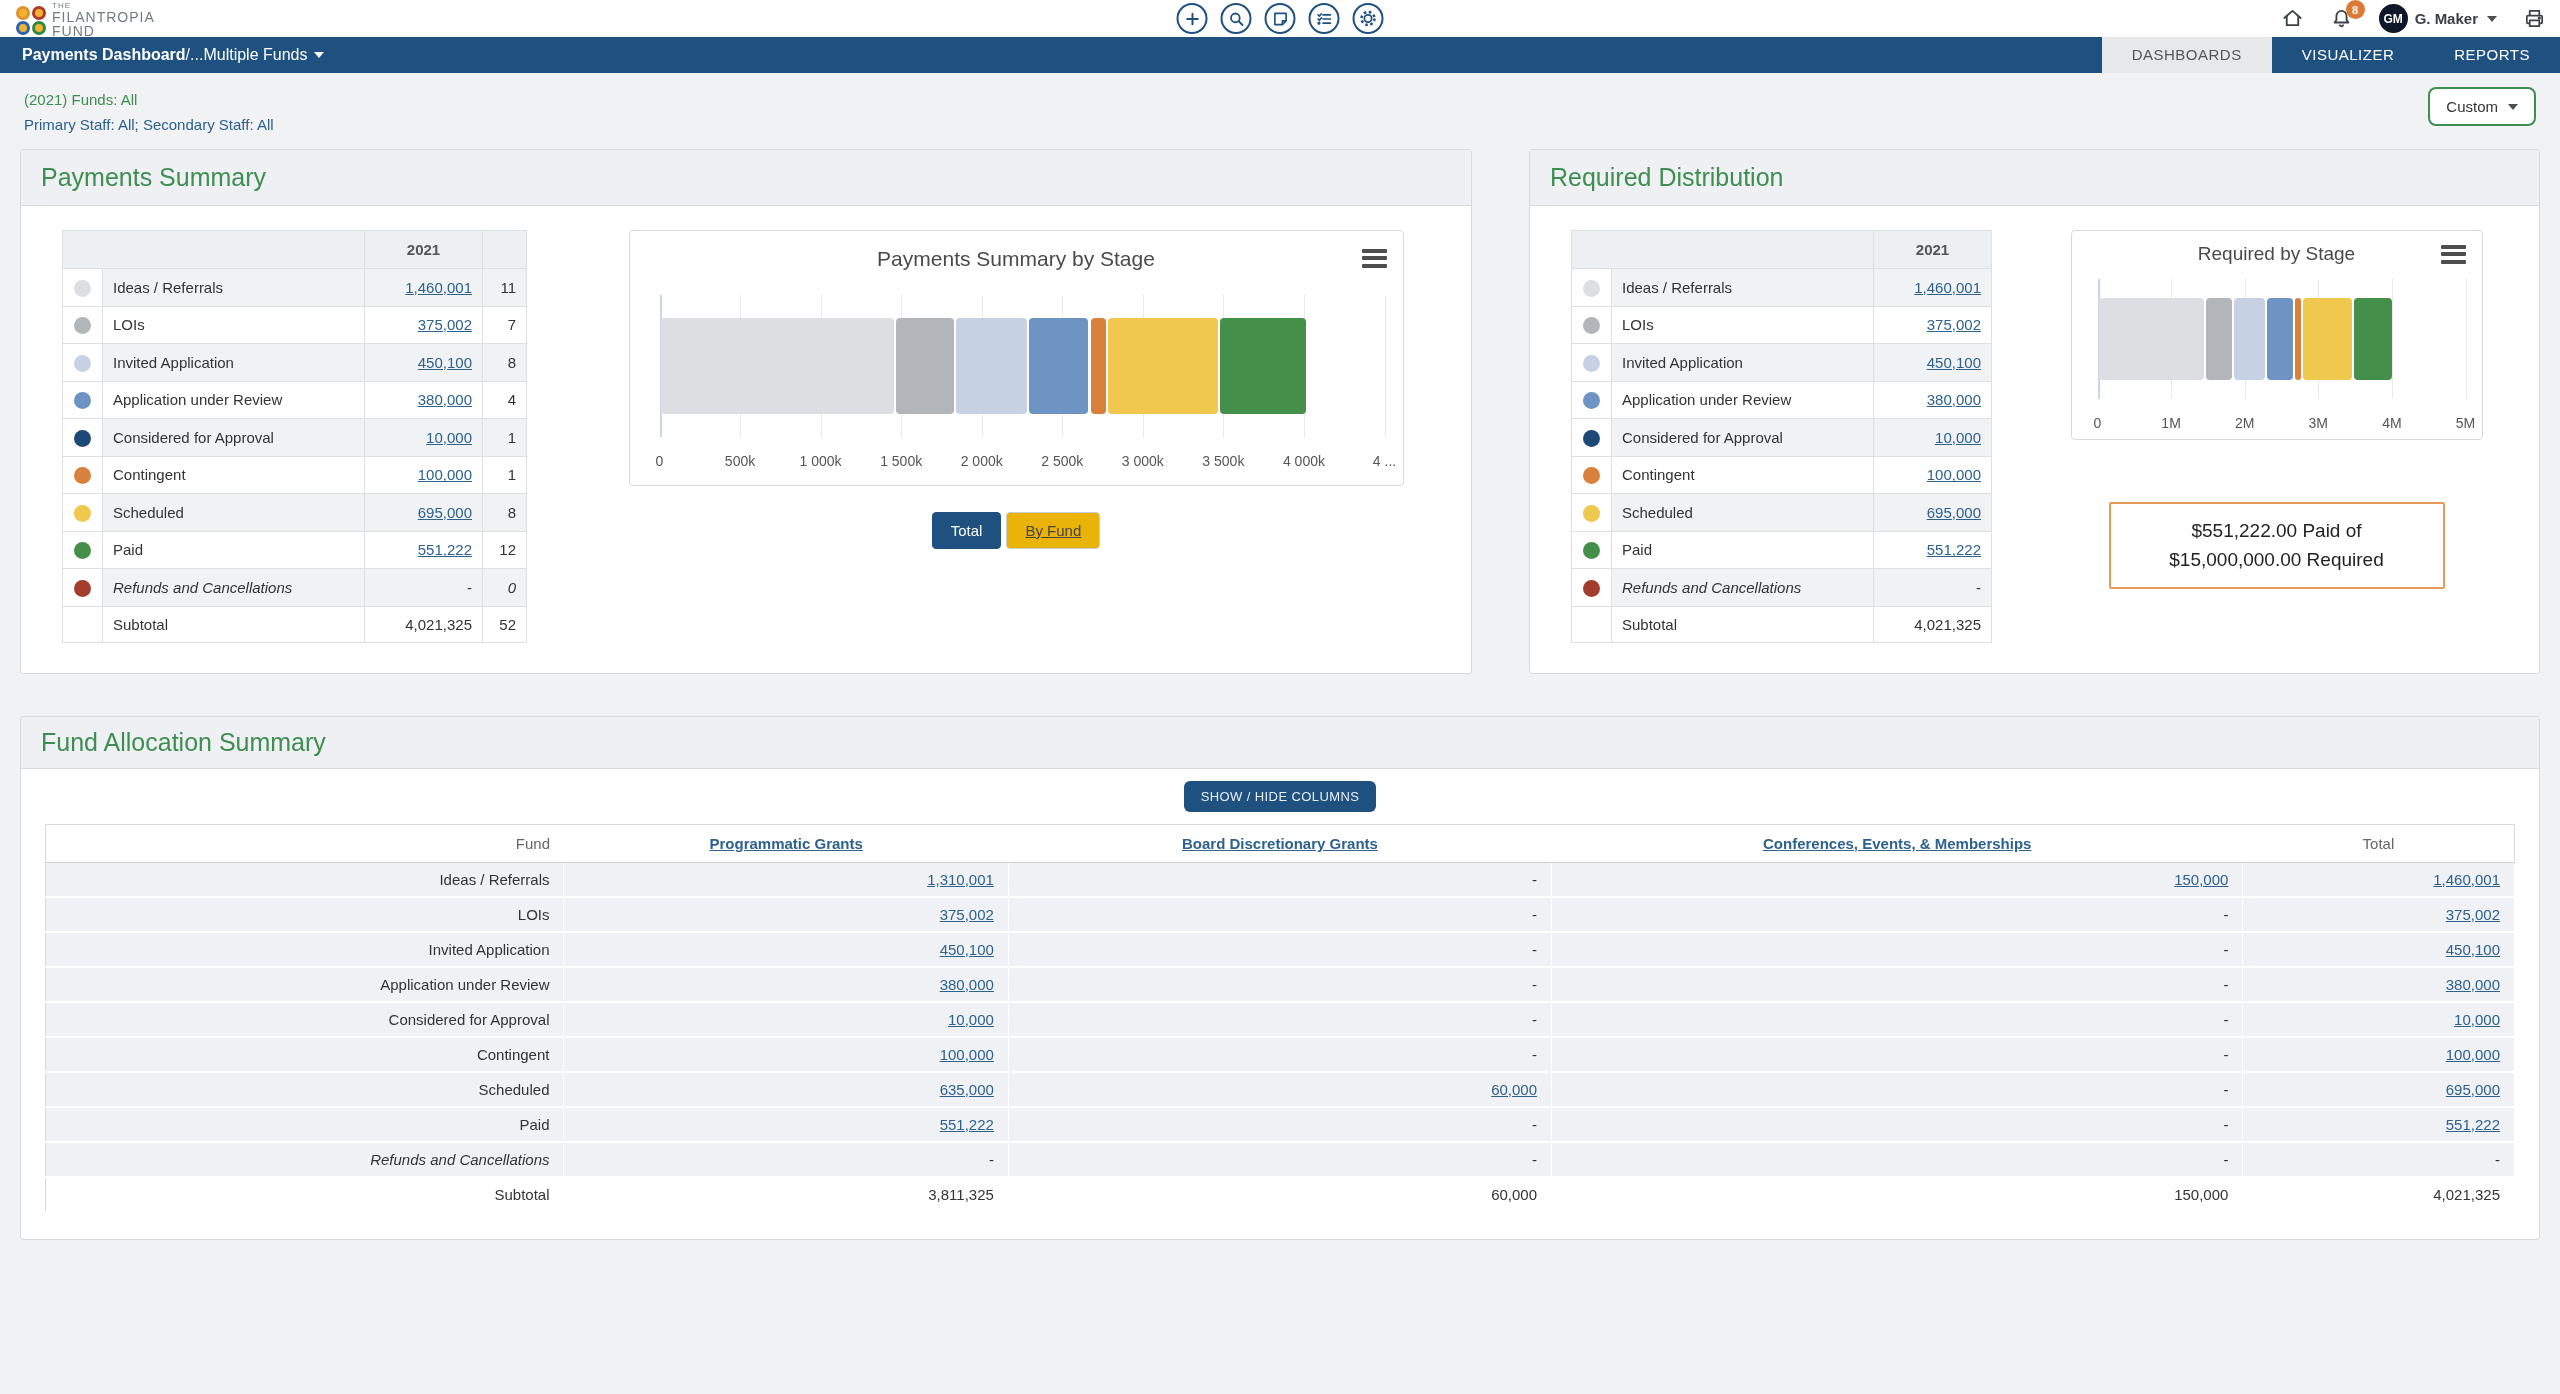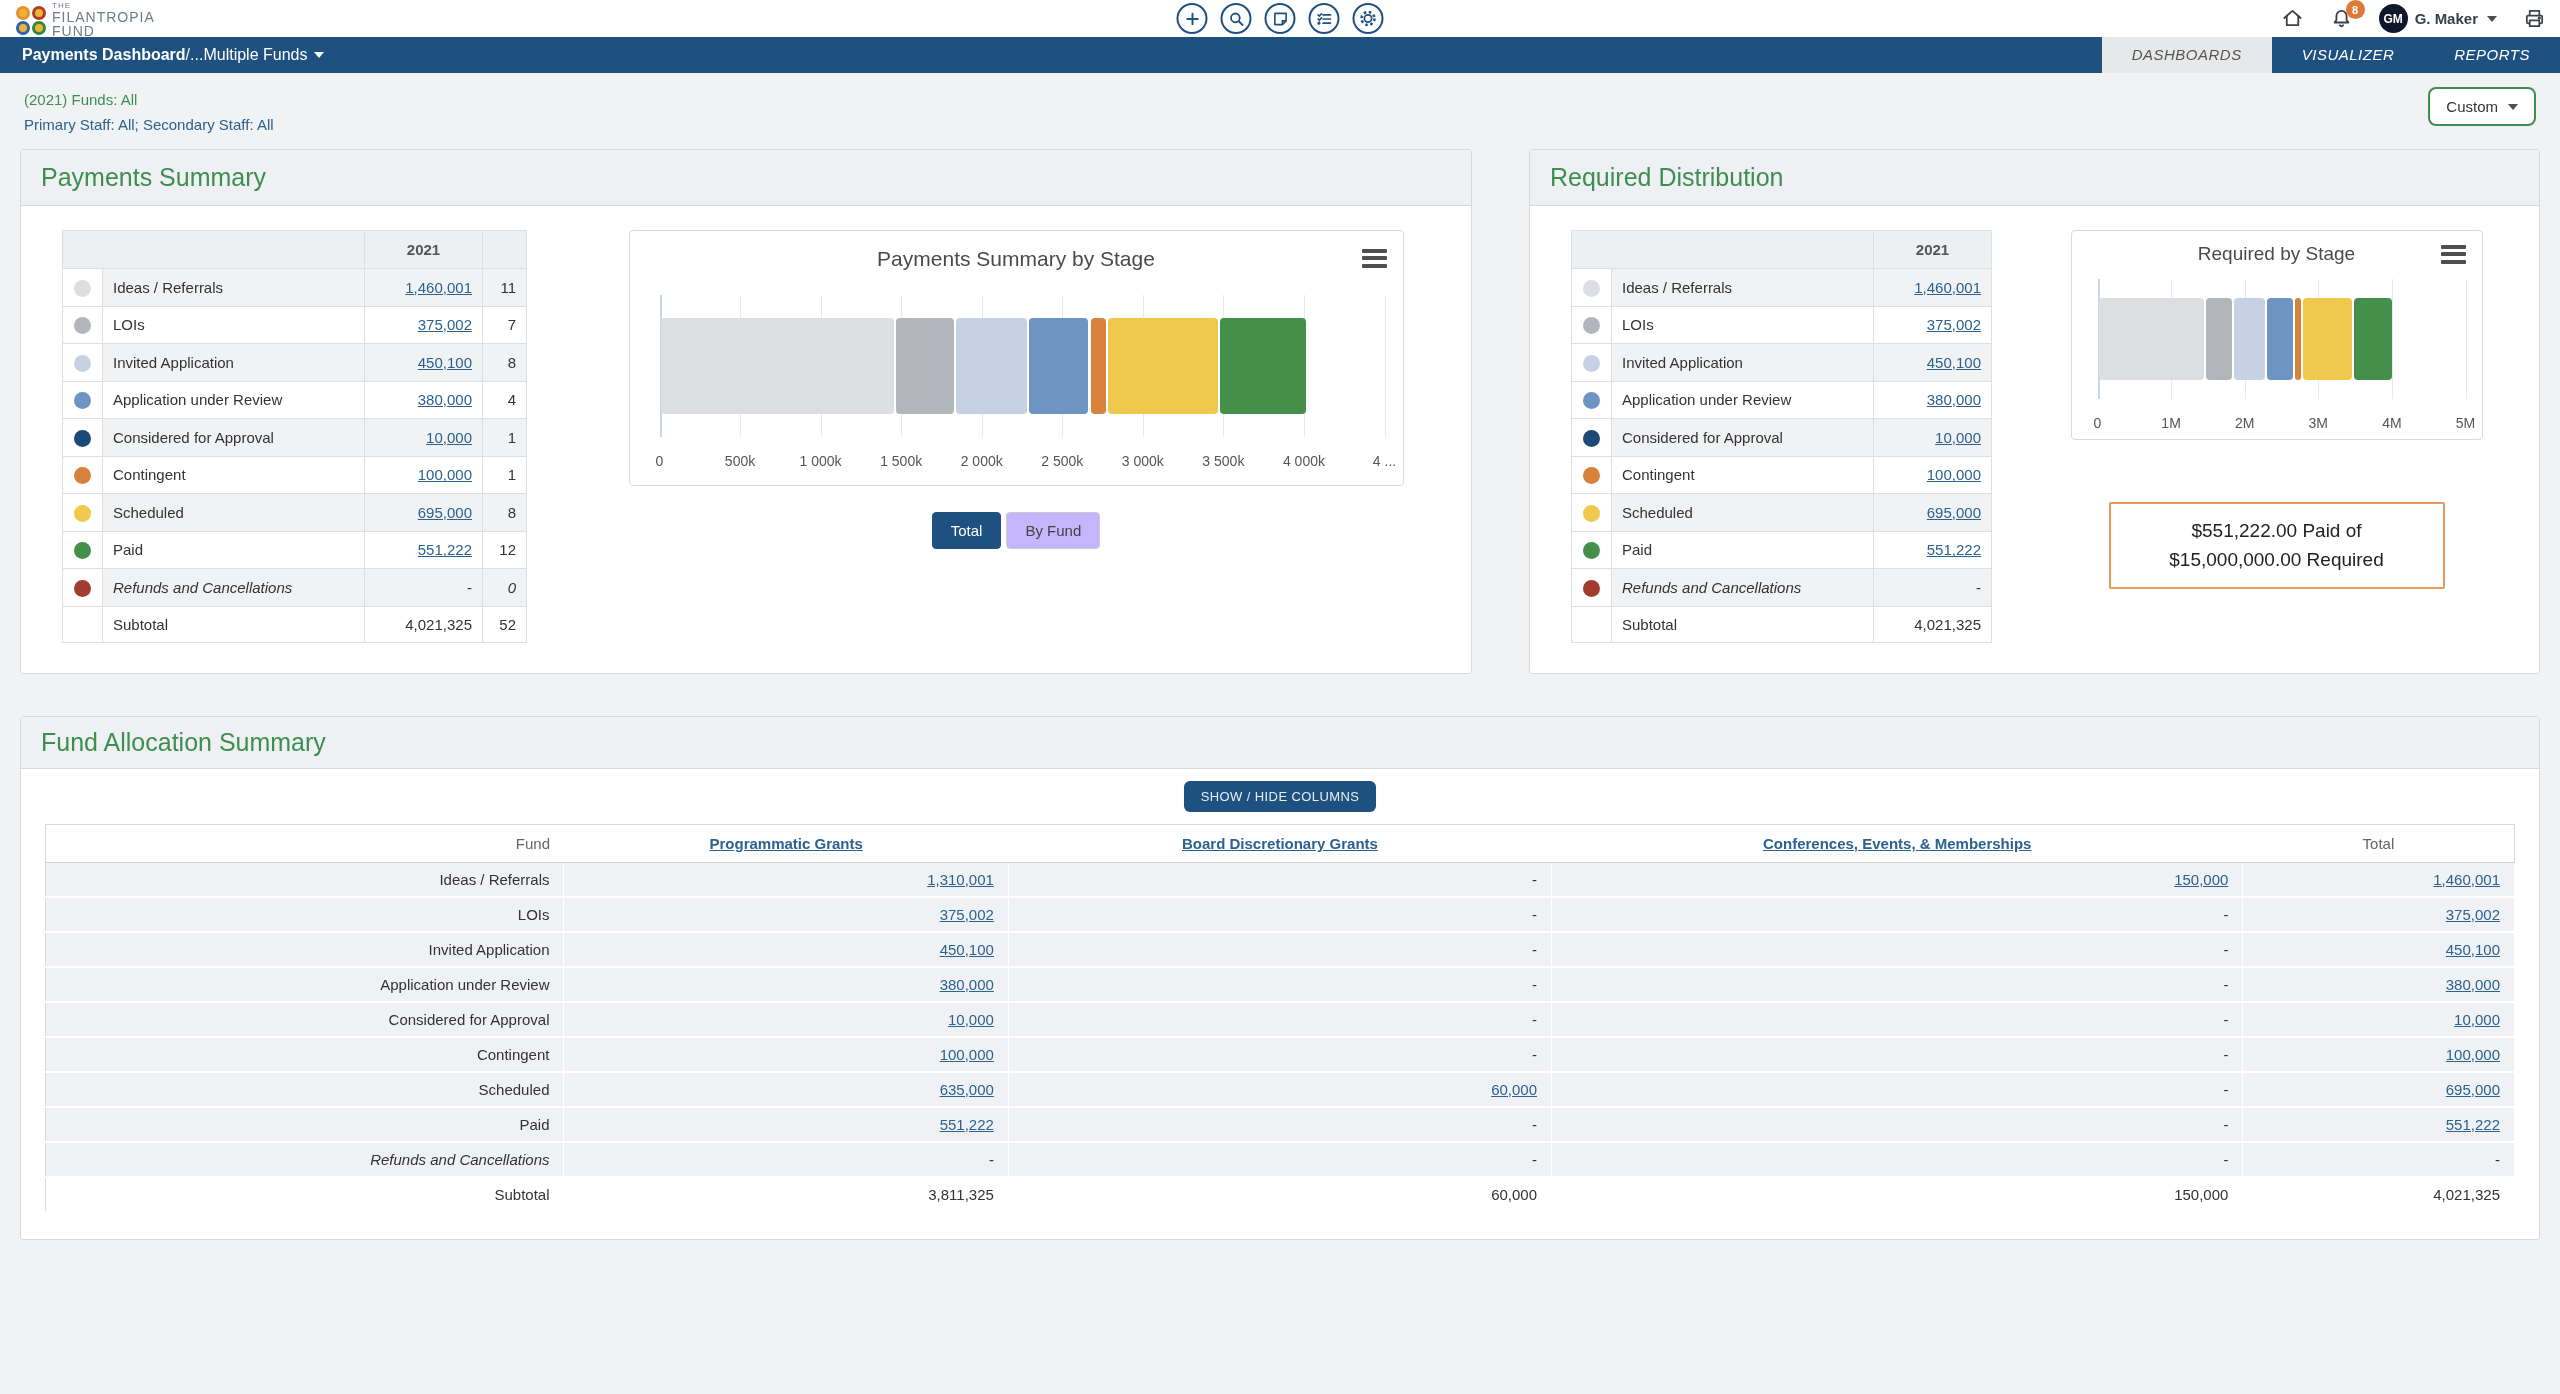--- a/index.html
+++ b/index.html
@@ -26,21 +26,21 @@
   .user-name { font-size:15px; font-weight:bold; color:#3a4046; }
   .caret { display:inline-block; width:0; height:0; border-left:5px solid transparent; border-right:5px solid transparent; border-top:6px solid #4a4f55; margin-left:2px; }
 
   
   .nav { height:36px; background:#1e5180; display:flex; align-items:center; color:#fff; }
   .breadcrumb { padding-left:22px; font-size:16px; display:flex; align-items:center; flex:1; }
   .bc-title { font-weight:bold; }
   .bc-sep { opacity:.9; }
   .bc-funds { display:flex; align-items:center; gap:7px; cursor:pointer; }
   .caret-w { display:inline-block; width:0; height:0; border-left:5px solid transparent; border-right:5px solid transparent; border-top:6px solid #fff; }
-  .nav-tabs { display:flex; height:36px;font-style:italic; }
+  .nav-tabs { display:flex; height:36px; }
   .nav-tab { padding:0 30px; line-height:36px; font-size:15px; letter-spacing:.5px; color:#fff; cursor:pointer; }
   .nav-tab.active { background:#e7e8e9; color:#555; }
 
   
   .filters { position:relative; padding:18px 24px 14px 24px; }
   .filter-funds { color:#3e8e50; font-size:15px; }
   .filter-staff { color:#2d618e; font-size:15px; margin-top:8px; }
   .custom-btn { position:absolute; right:24px; top:14px; background:#fff; border:2px solid #3e8e50; border-radius:8px; padding:9px 16px; font-size:15px; color:#333; cursor:pointer; display:flex; align-items:center; gap:8px; font-family:inherit; }
 
   
@@ -74,21 +74,21 @@
   .hamburger i { display:block; width:25px; height:4px; background:#4e4e4e; border-radius:1px; margin:3.5px 0; }
   .plot { position:absolute; }
   .gridline { position:absolute; top:0; bottom:0; width:1px; background:#e7e9ec; }
   .gridline.zero { background:#c9d5ea; width:2px; }
   .bar-seg { position:absolute; border-radius:4px; }
   .tick-label { position:absolute; transform:translateX(-50%); font-size:14px; color:#555; white-space:nowrap; }
 
   .toggle-row { display:flex; gap:5px; justify-content:center; margin-top:26px; }
   .tbtn { font-size:15px; padding:9px 18px; border-radius:4px; cursor:pointer; font-family:inherit; }
   .tbtn.active { background:#1e5180; border:1px solid #1e5180; color:#fff; }
-  .tbtn.plain { background:#c4b5fd; border:1px solid #c9cdd1; color:#444; }
+  .tbtn.plain { background:#eab308; border:1px solid #c9cdd1; color:#444;text-decoration:underline; }
 
   .paid-box { border:2px solid #e59a55; border-radius:2px; text-align:center; font-size:19px; color:#222; padding:13px 10px; line-height:1.5; }
 
   
   .fund-panel { margin:42px 20px 24px 20px; }
   .fund-header { display:flex; align-items:center; justify-content:space-between; background:#eef0f3; border-bottom:1px solid #d7dadd; padding:11px 20px; }
   .view-controls { display:flex; align-items:center; gap:12px; font-size:15px; color:#444; }
   .view-controls select { height:32px; font-size:15px; font-family:inherit; color:#333; border:1px solid #b9bec3; border-radius:5px; background:#fff; padding:0 8px; }
   .sel-view { width:235px; } .sel-by { width:245px; }
   .fund-body { padding:12px 24px 26px 24px; }

